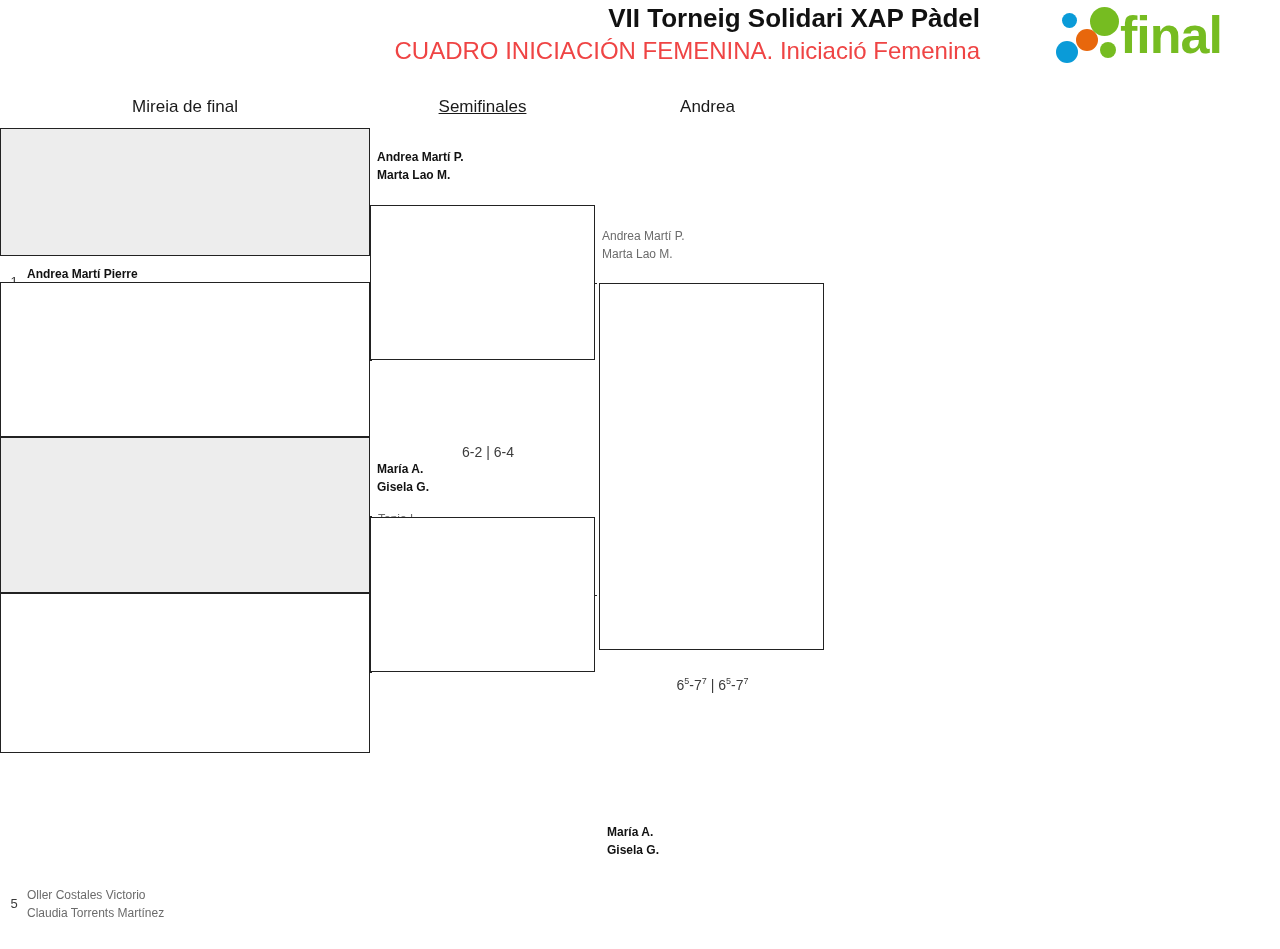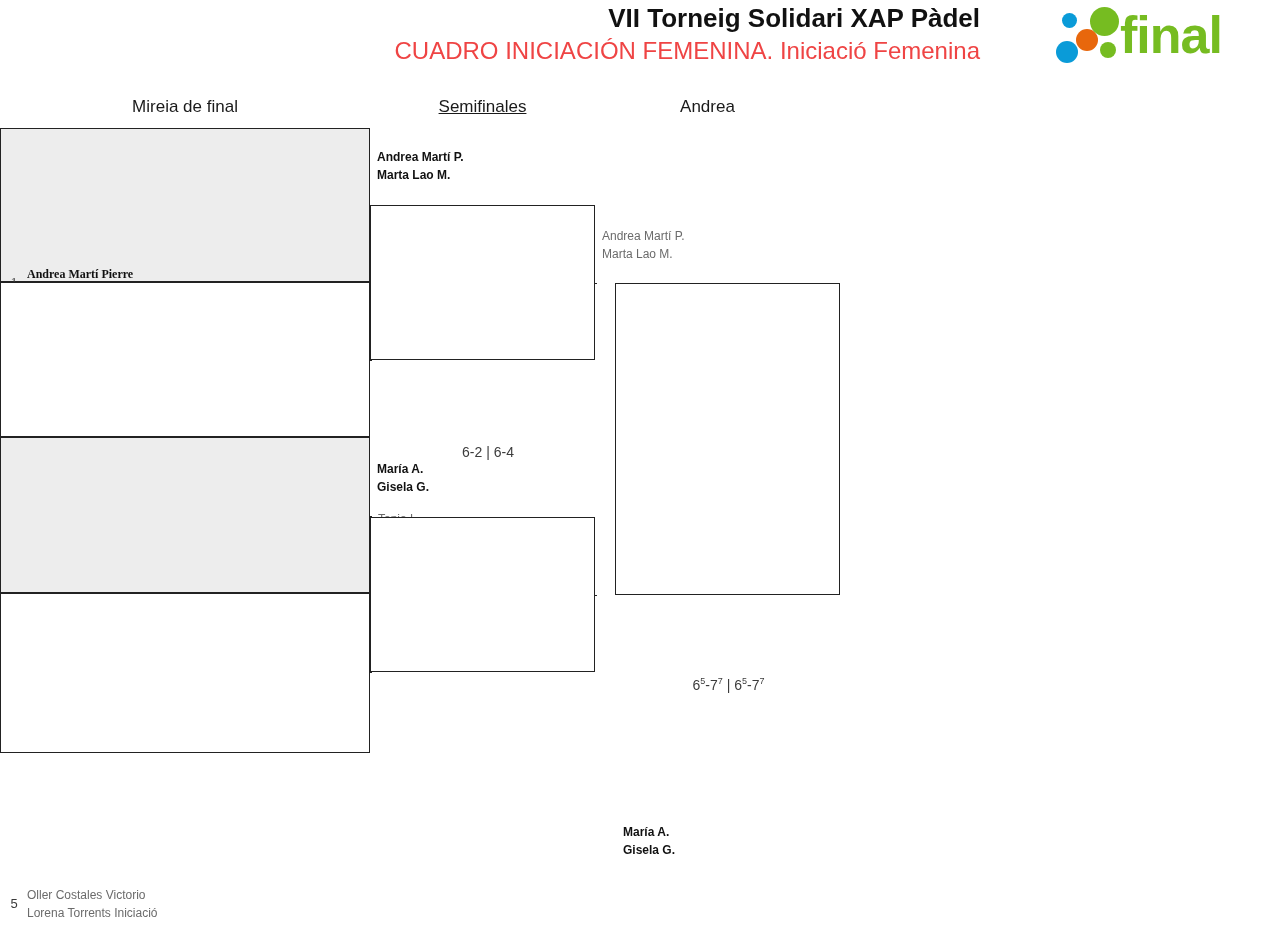--- a/index.html
+++ b/index.html
@@ -161,21 +161,21 @@
     <div id="logo-text">final</div>
   </div>
 </div>
 
 <div id="hdr-r1" class="round-header">Mireia de final</div>
 <div id="hdr-r2" class="round-header">Semifinales</div>
 <div id="hdr-r3" class="round-header">Andrea</div>
 
 <div id="bracket">
 
-  <div class="match shaded" style="left:0px; top:128px; width:370px; height:154px;font-family:Liberation Serif, serif;">
+  <div class="match shaded" style="left:0px; top:128px; width:370px; height:128px;">
     <div class="seed" style="top:145px;">1</div>
     <div class="team winner" style="left:26px; top:136px;">
       <span class="ln">Andrea Martí Pierre</span>
       <span class="ln">Marta Lao Marzo</span>
     </div>
     <div class="seed" style="top:249px;">2</div>
     <div class="team" style="left:26px; top:248px;">
       <span class="ln">BYE</span>
     </div>
     <div class="score" style="left:0px; top:237px; width:370px;"></div>
@@ -192,21 +192,21 @@
       <span class="ln">Tania Lores</span>
       <span class="ln">Marta Oller</span>
     </div>
     <div class="score" style="left:0px; top:354px; width:370px;">0-6 | 6-1 | 6-10</div>
   </div>
 
   <div class="match shaded" style="left:0px; top:437px; width:370px; height:156px;">
     <div class="seed" style="top:458px;">5</div>
     <div class="team" style="left:26px; top:448px;">
       <span class="ln">Oller Costales Victorio</span>
-      <span class="ln">Lorena Torrents Iniciació</span>
+      <span class="ln">Claudia Torrents Martínez</span>
     </div>
 
     <div class="score" style="left:0px; top:510px; width:370px;">2-6 | 3-6</div>
   </div>
 
   <div class="match" style="left:0px; top:593px; width:370px; height:160px;">
 
     <div class="score" style="left:0px; top:666px; width:370px;"></div>
   </div>
 
@@ -236,21 +236,21 @@
     
   </div>
 
   <span class="connector" style="left:595px; top:283px; width:2px; height:1px;"></span>
   <span class="connector" style="left:595px; top:595px; width:2px; height:1px;"></span>
 
   <div class="team" style="left:602px; top:227px;">
     <span class="ln">Andrea Martí P.</span>
     <span class="ln">Marta Lao M.</span>
   </div>
-  <div class="match" style="left:615px; top:283px; width:225px; height:312px;">
+  <div class="match" style="left:599px; top:283px; width:225px; height:367px;">
     <div class="score" style="left:0px; top:393px; width:225px;" id="final-score">6<sup>5</sup>-7<sup>7</sup> | 6<sup>5</sup>-7<sup>7</sup></div>
     <div class="team winner" style="left:7px; top:539px;">
       <span class="ln">María A.</span>
       <span class="ln">Gisela G.</span>
     </div>
   </div>
 
 </div>
 
 </body></html>

